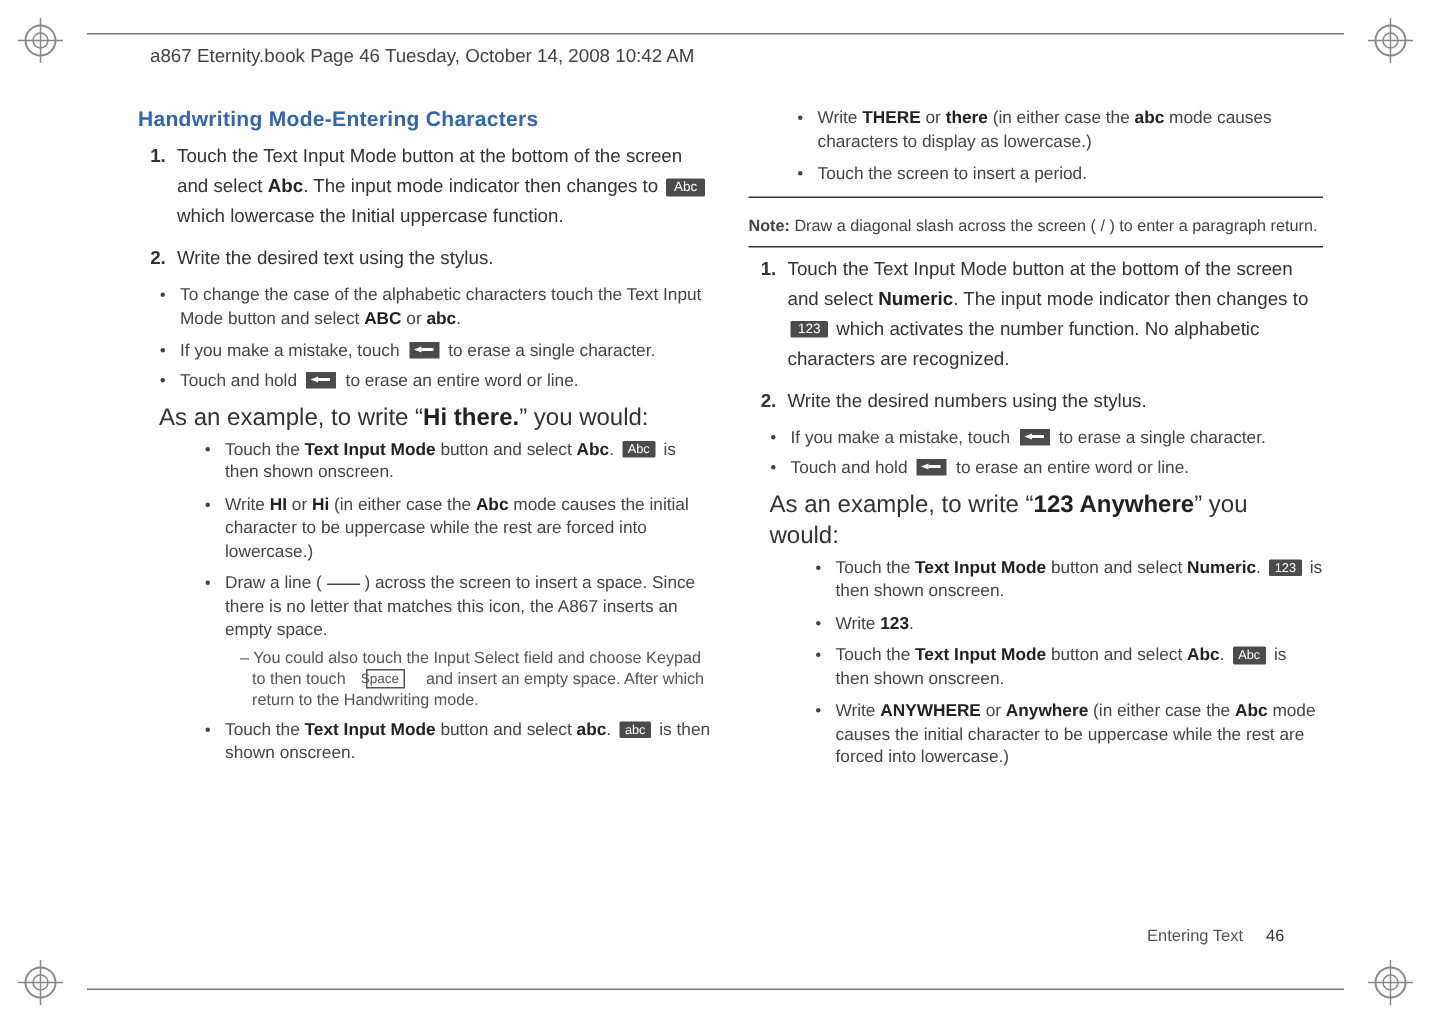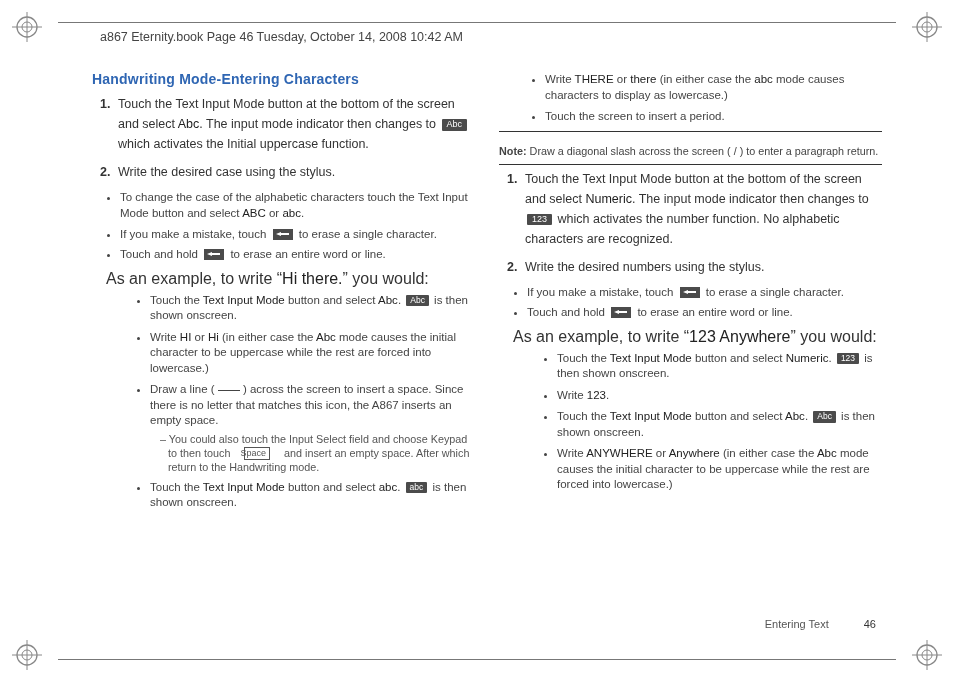--- a/index.html
+++ b/index.html
@@ -34,21 +34,21 @@
   ol.steps>li{margin:0 0 8px 0;padding-left:4px;font-size:12.5px;line-height:1.6}
   ol.steps>li::marker{font-weight:bold}
   ul.b{list-style:disc;margin:2px 0 4px 28px;padding:0}
   ul.b>li{margin:0 0 5px 0;font-size:11.5px;line-height:1.35;color:#444}
   ul.bb{list-style:disc;margin:2px 0 4px 58px;padding:0}
   ul.bb>li{margin:0 0 6px 0;font-size:11.5px;line-height:1.35;color:#444}
   .sub{list-style:none;margin:3px 0 0 10px;padding:0}
   .sub>li{font-size:10.8px;line-height:1.3;text-indent:-8px;padding-left:8px;color:#555}
   .sub>li::before{content:"– "}
   .ex{font-size:16px;margin:4px 0 4px 14px}
-  b{font-weight:normal;color:#222}
+  b{font-weight:bold;color:#222}
   .chip{
     display:inline-block;background:#4b4b4b;color:#fff;
     font-size:9px;padding:1px 5px 1px 5px;border-radius:1px;line-height:1.1;
     vertical-align:1px;margin:0 2px
   }
   .chip.sm{font-size:8.5px;padding:1px 4px}
   .erase{
     display:inline-block;vertical-align:-2px;margin:0 3px;
     width:20px;height:11px;background:#4b4b4b;position:relative
   }
@@ -65,21 +65,21 @@
     line-height:1.2;vertical-align:1px;margin:0 11px
   }
   .ln{display:inline-block;border-bottom:1px solid #444;width:22px;vertical-align:2px}
   hr.noterule{border:none;border-top:1px solid #333;margin:6px 0 4px 0}
   .note{font-size:10.8px;line-height:1.3;color:#444;margin:12px 0 0 0}
   .note .lbl{font-weight:bold}
   .footer{
     position:absolute;right:78px;bottom:52px;
     font-size:11px;color:#555
   }
-  .footer .pg{display:inline-block;width:32px;text-align:right;color:#333}
+  .footer .pg{display:inline-block;width:32px;color:#333}
 </style>
 </head>
 <body>
 
 <div class="corner tl"><svg viewBox="0 0 30 30">
       <circle cx="15" cy="15" r="10" fill="none" stroke="#888" stroke-width="1.3"></circle>
       <circle cx="15" cy="15" r="5" fill="none" stroke="#888"></circle>
       <line x1="15" y1="0" x2="15" y2="30" stroke="#888"></line>
       <line x1="0" y1="15" x2="30" y2="15" stroke="#888"></line>
     </svg></div>
@@ -106,23 +106,23 @@
 
 <div class="header-txt">a867 Eternity.book  Page 46  Tuesday, October 14, 2008  10:42 AM</div>
 
 <div class="page">
 
   <div class="col">
     <h3>Handwriting Mode-Entering Characters</h3>
 
     <ol class="steps">
       <li>
-        <span>Touch the Text Input Mode button at the bottom of the screen and select </span><b>Abc</b><span>. The input mode indicator then changes to </span><span class="chip">Abc</span><span> which activates the Initial uppercase function.</span>
+        <span>Touch the Text Input Mode button at the bottom of the screen and select </span><b>Abc</b><span>. The input mode indicator then changes to </span><span class="chip">Abc</span><span> which lowercase the Initial uppercase function.</span>
       </li>
-      <li>Write the desired case using the stylus.</li>
+      <li>Write the desired text using the stylus.</li>
     </ol>
 
     <ul class="b">
       <li><span>To change the case of the alphabetic characters touch the Text Input Mode button and select </span><b>ABC</b><span> or </span><b>abc</b><span>.</span></li>
       <li><span>If you make a mistake, touch </span><span class="erase"></span><span> to erase a single character.</span></li>
       <li><span>Touch and hold </span><span class="erase"></span><span> to erase an entire word or line.</span></li>
     </ul>
 
     <div class="ex"><span>As an example, to write “</span><b>Hi there.</b><span>” you would:</span></div>
 

